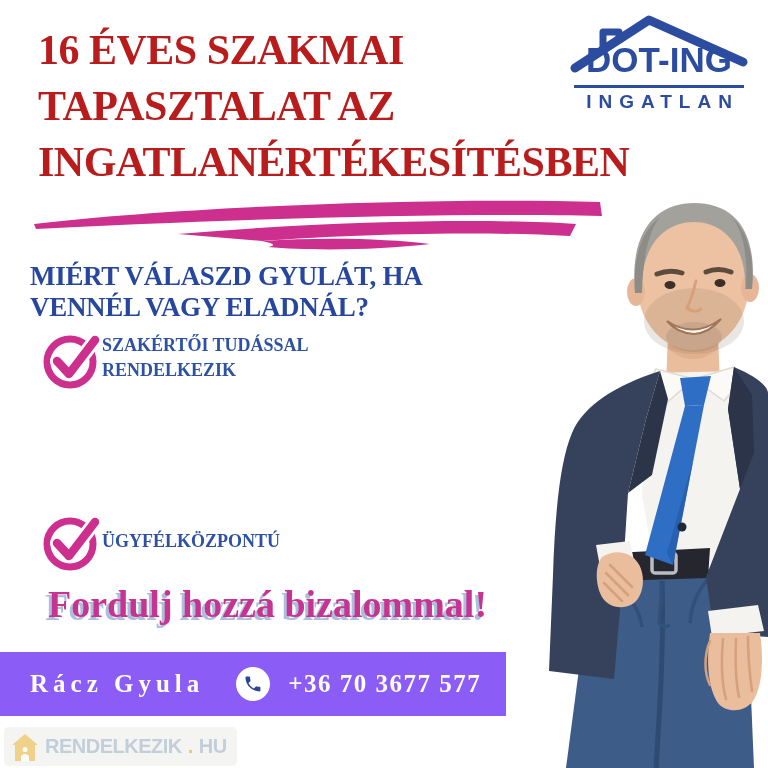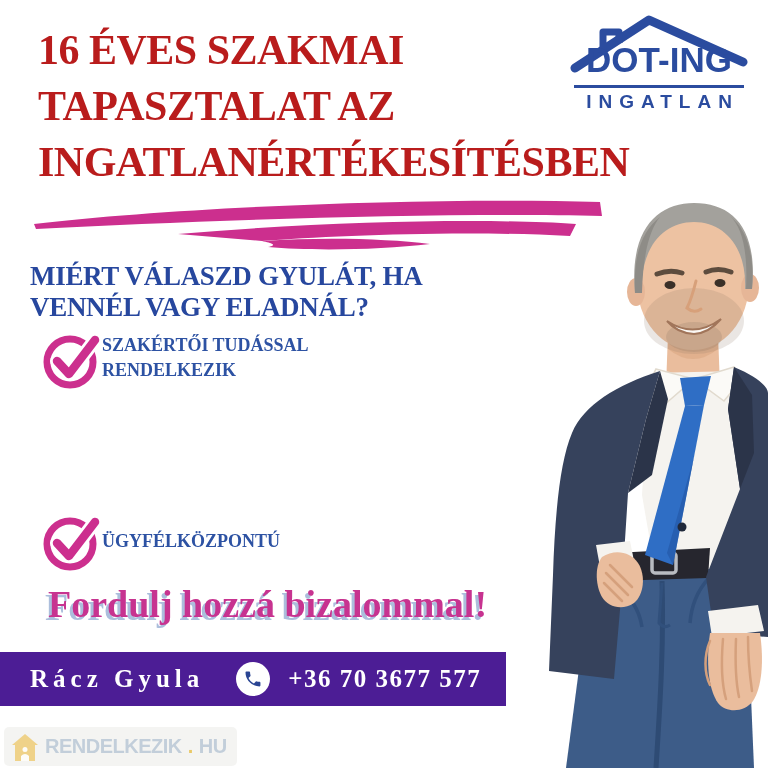--- a/index.html
+++ b/index.html
@@ -27,21 +27,21 @@
   .check-row{position:absolute;left:42px;display:flex;gap:0;
     color:#2D52A3;font-weight:bold;font-size:18px;line-height:25px;}
   .check-row .txt{padding-top:3px;white-space:nowrap;}
   .check-row.single .txt{padding-top:17px;}
   #row1{top:330px}#row2{top:426px}#row3{top:512px}
   .cta{
     position:absolute;left:30px;top:582px;font-size:38px;font-weight:bold;color:#C73390;
     text-shadow:-3px 3px 0 #ACBEDC;white-space:nowrap;margin-left:18px;
   }
   .bar{
-    position:absolute;left:0;top:652px;width:506px;height:54px;background:#4c1d95;
+    position:absolute;left:0;top:652px;width:506px;height:64px;background:#8b5cf6;
     display:flex;align-items:center;color:#ffffff;
   }
   .bar .name{margin-left:30px;font-size:25px;font-weight:bold;letter-spacing:5px;white-space:nowrap;}
   .bar .phone-wrap{display:flex;align-items:center;gap:18px;margin-left:32px;}
   .bar .phone{font-size:25px;font-weight:bold;letter-spacing:1.5px;white-space:nowrap;}
   .watermark{
     position:absolute;left:4px;top:727px;height:39px;background:rgba(243,243,241,0.95);
     border-radius:5px;display:flex;align-items:center;gap:6px;padding:0 10px 0 7px;
     font-family:"Liberation Sans","DejaVu Sans",sans-serif;font-weight:bold;font-size:20px;
     color:#C2CEDA;letter-spacing:-0.5px;

